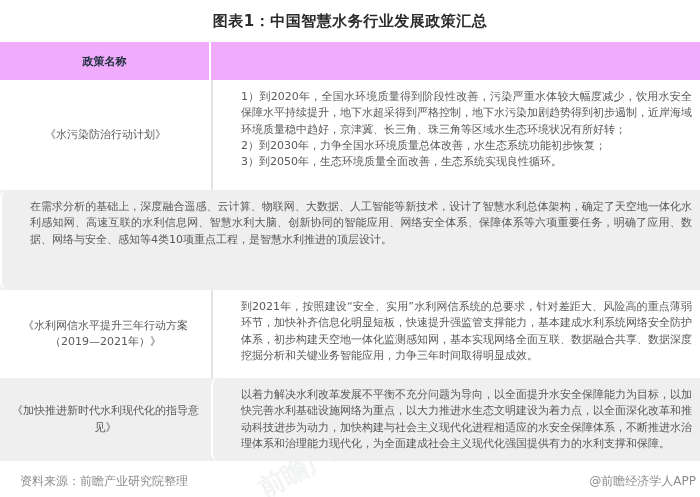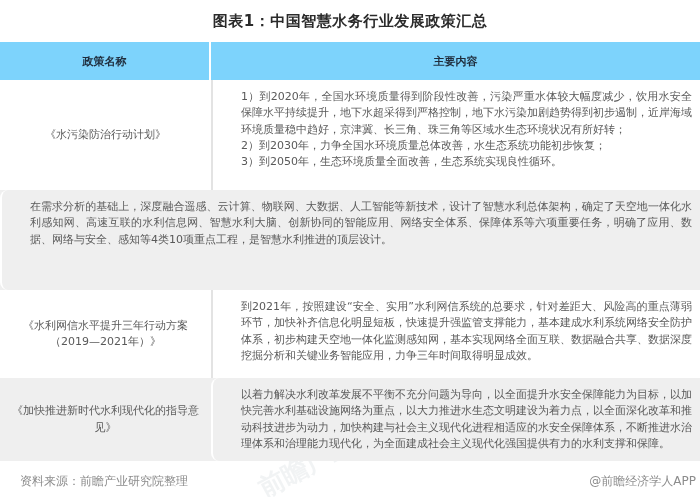--- a/index.html
+++ b/index.html
@@ -14,21 +14,21 @@
 
   .title {
     height: 42px;
     display: flex; align-items: center; justify-content: center;
     font-size: 15px; font-weight: bold; color: #2b2b2b;
     letter-spacing: 0.5px;
   }
 
   .table { width: 700px; position: relative; z-index: 2; }
 
-  .thead { display: flex; height: 38px; background: #7dd3fc; }
+  .thead { display: flex; height: 38px; background: #f0abfc; }
   .th {
     display: flex; align-items: center; justify-content: center;
     font-size: 11px; font-weight: bold; color: #1f2d3d;
   }
   .th-name { width: 211px; border-right: 2px solid #ffffff; }
   .th-content { flex: 1; }
 
   .tr { display: flex; width: 700px; }
   .tr.even { background: #efefef; }
   .tr.odd  { background: #ffffff; }
@@ -99,21 +99,20 @@
   <div class="wm" style="left:250px; top:430px;">前瞻产业研究院</div>
   <div class="wm-logo" style="left:120px; top:175px; width:80px; height:80px;"></div>
   <div class="wm-logo" style="left:655px; top:130px; width:78px; height:78px;"></div>
 
   <div class="title">图表1：中国智慧水务行业发展政策汇总</div>
 
   <div class="table">
 
     <div class="thead">
       <div class="th th-name">政策名称</div>
-      <div class="th th-content">主要内容</div>
     </div>
 
     <div class="tr odd r1">
       <div class="td-name">《水污染防治行动计划》</div>
       <div class="td-content">
         <div>1）到2020年，全国水环境质量得到阶段性改善，污染严重水体较大幅度减少，饮用水安全保障水平持续提升，地下水超采得到严格控制，地下水污染加剧趋势得到初步遏制，近岸海域环境质量稳中趋好，京津冀、长三角、珠三角等区域水生态环境状况有所好转；</div>
         <div>2）到2030年，力争全国水环境质量总体改善，水生态系统功能初步恢复；</div>
         <div>3）到2050年，生态环境质量全面改善，生态系统实现良性循环。</div>
       </div>
     </div>

